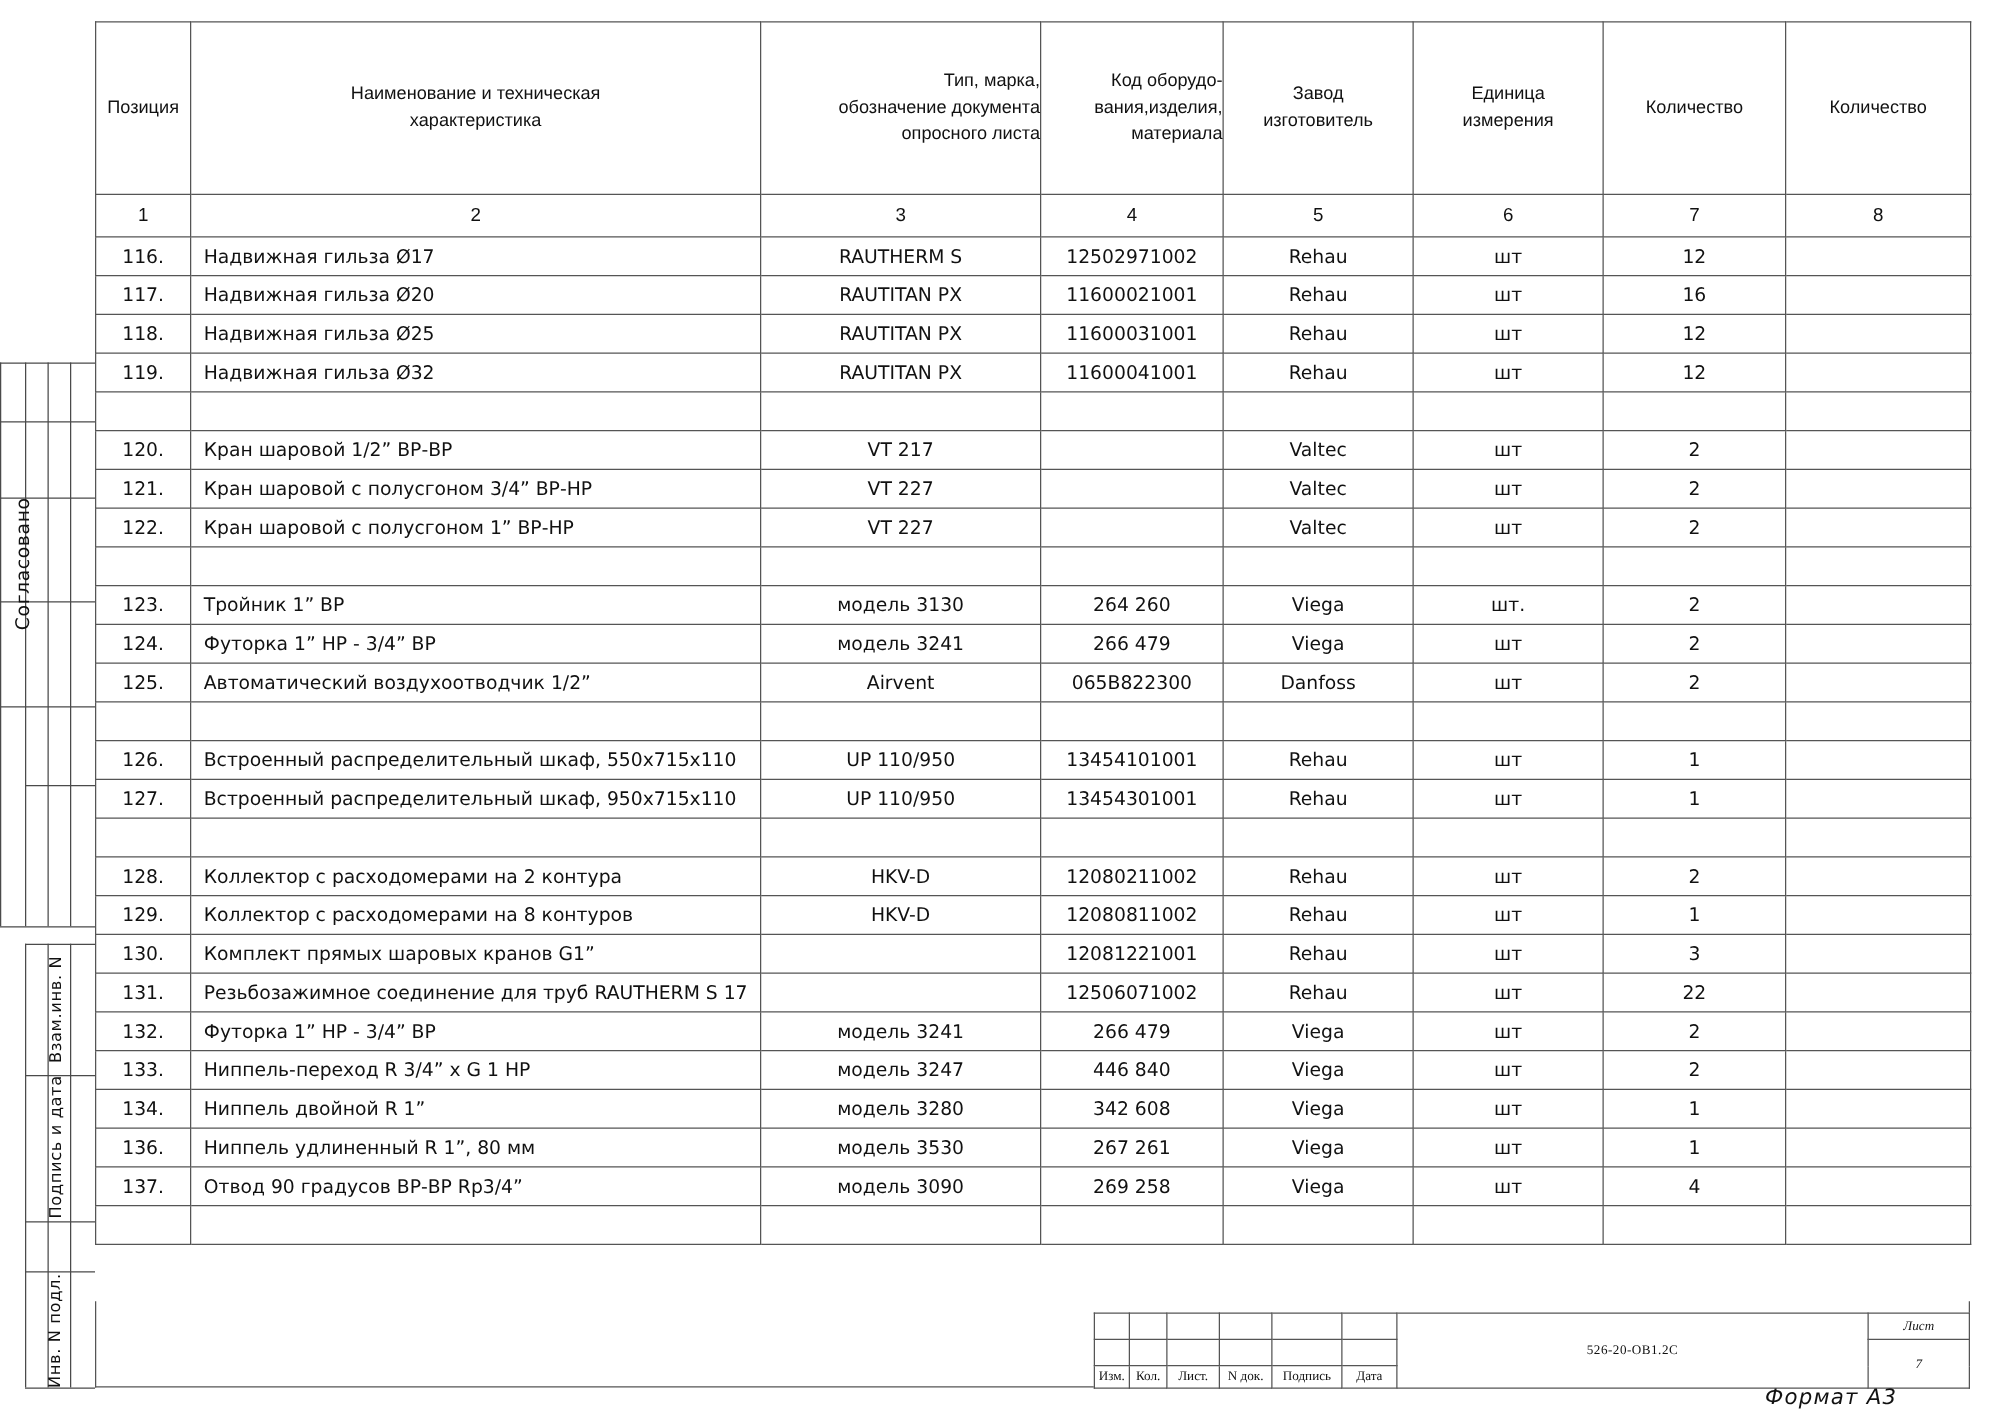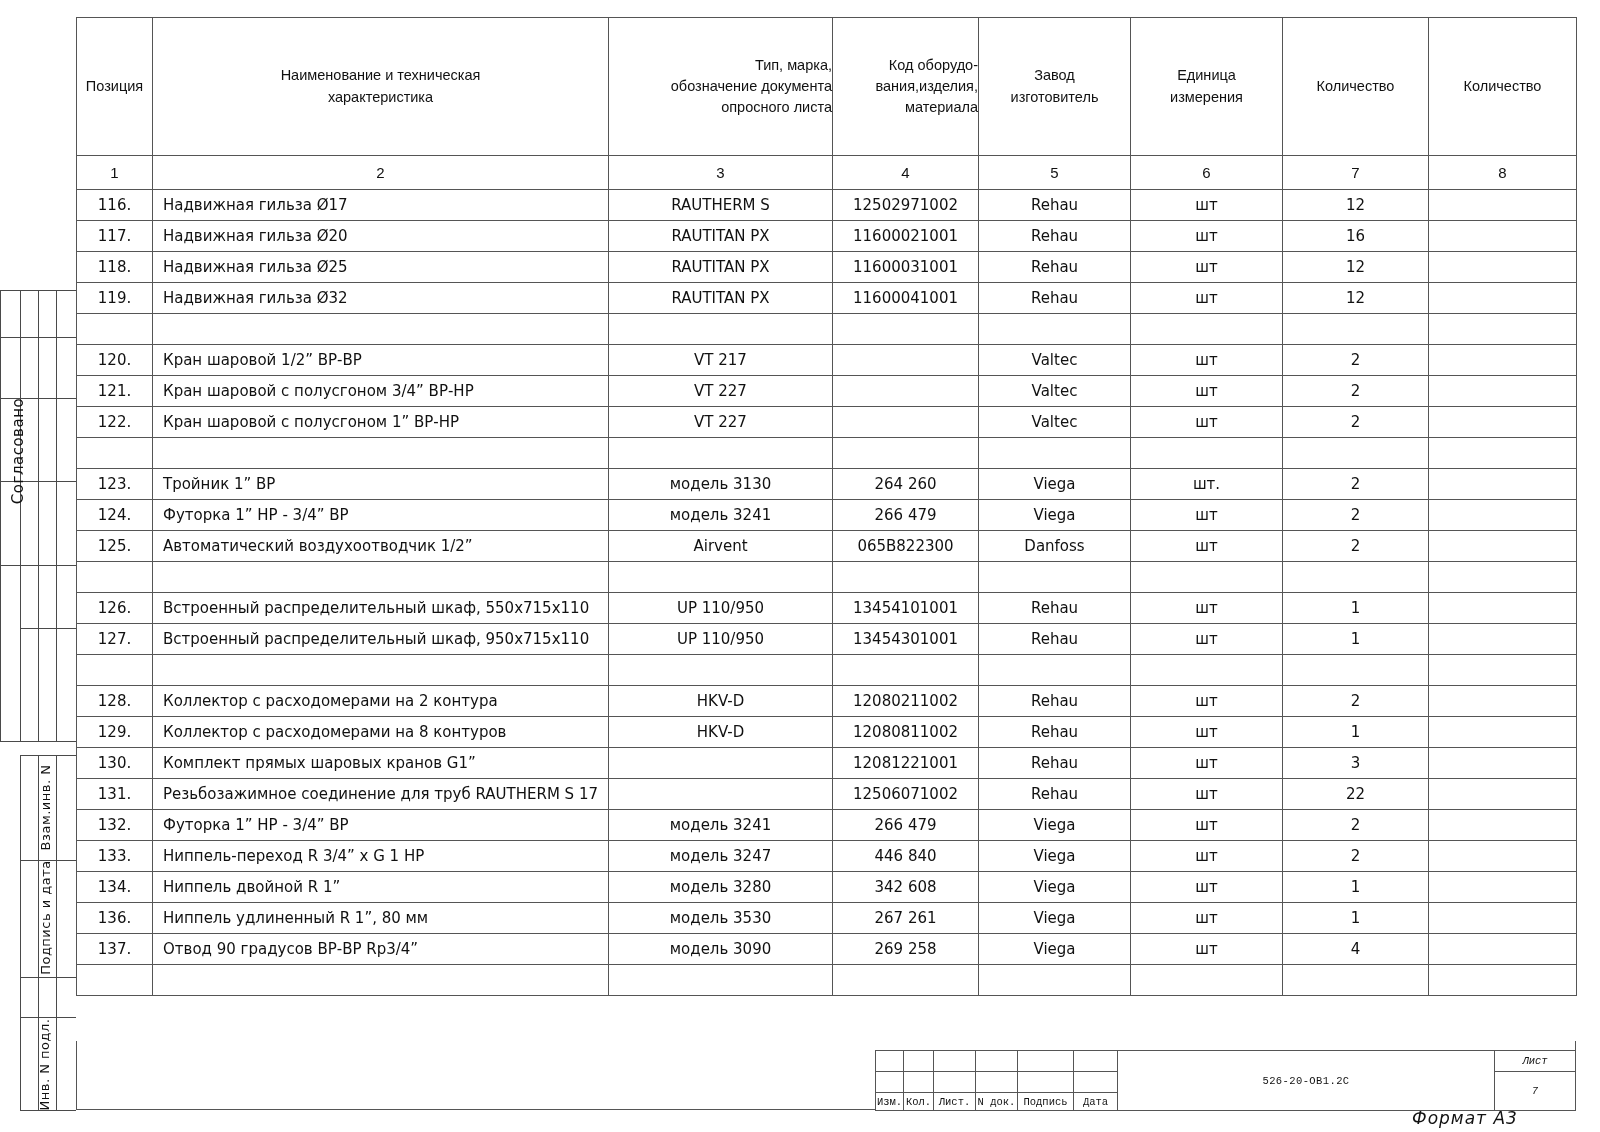--- a/index.html
+++ b/index.html
@@ -87,21 +87,21 @@
   }
   #titleblock{
     position:absolute;left:875px;top:1050px;width:700px;height:58px;
   }
   table.tb{
     border-collapse:collapse;table-layout:fixed;width:700px;height:58px;
     background:#fff;
   }
   table.tb td{
     border:1px solid #555;padding:0;text-align:center;vertical-align:middle;
-    font-family:Liberation Mono, monospace;font-size:10.5px;color:#111;
+    font-family:Liberation Serif, serif;font-size:10.5px;color:#111;
   }
   td.revlabel{height:17px;font-size:10.5px;}
   td.revblank{height:20px;}
   td.docnum{
     font-family:"DejaVu Sans", sans-serif;
     font-size:27px;letter-spacing:0.4px;
   }
   td.listlabel{height:19px;font-size:12px;font-style:italic;}
   td.listnum{font-size:14px;font-style:italic;}
   #format{

